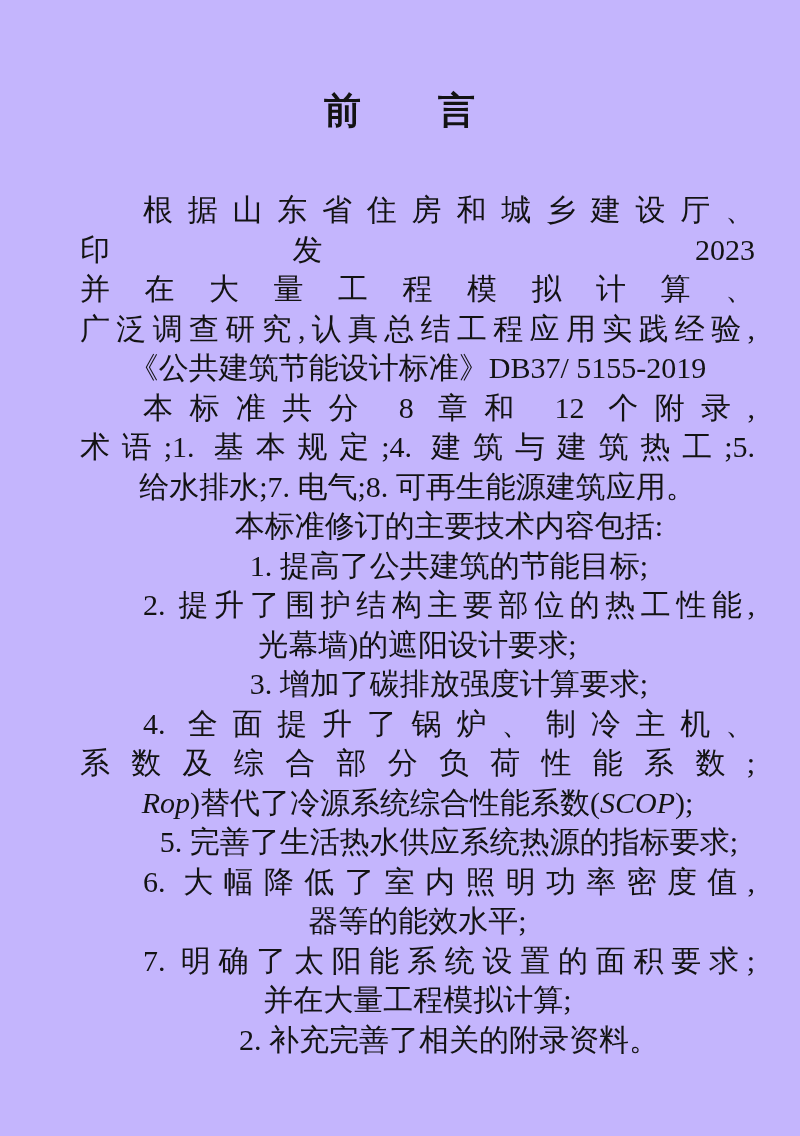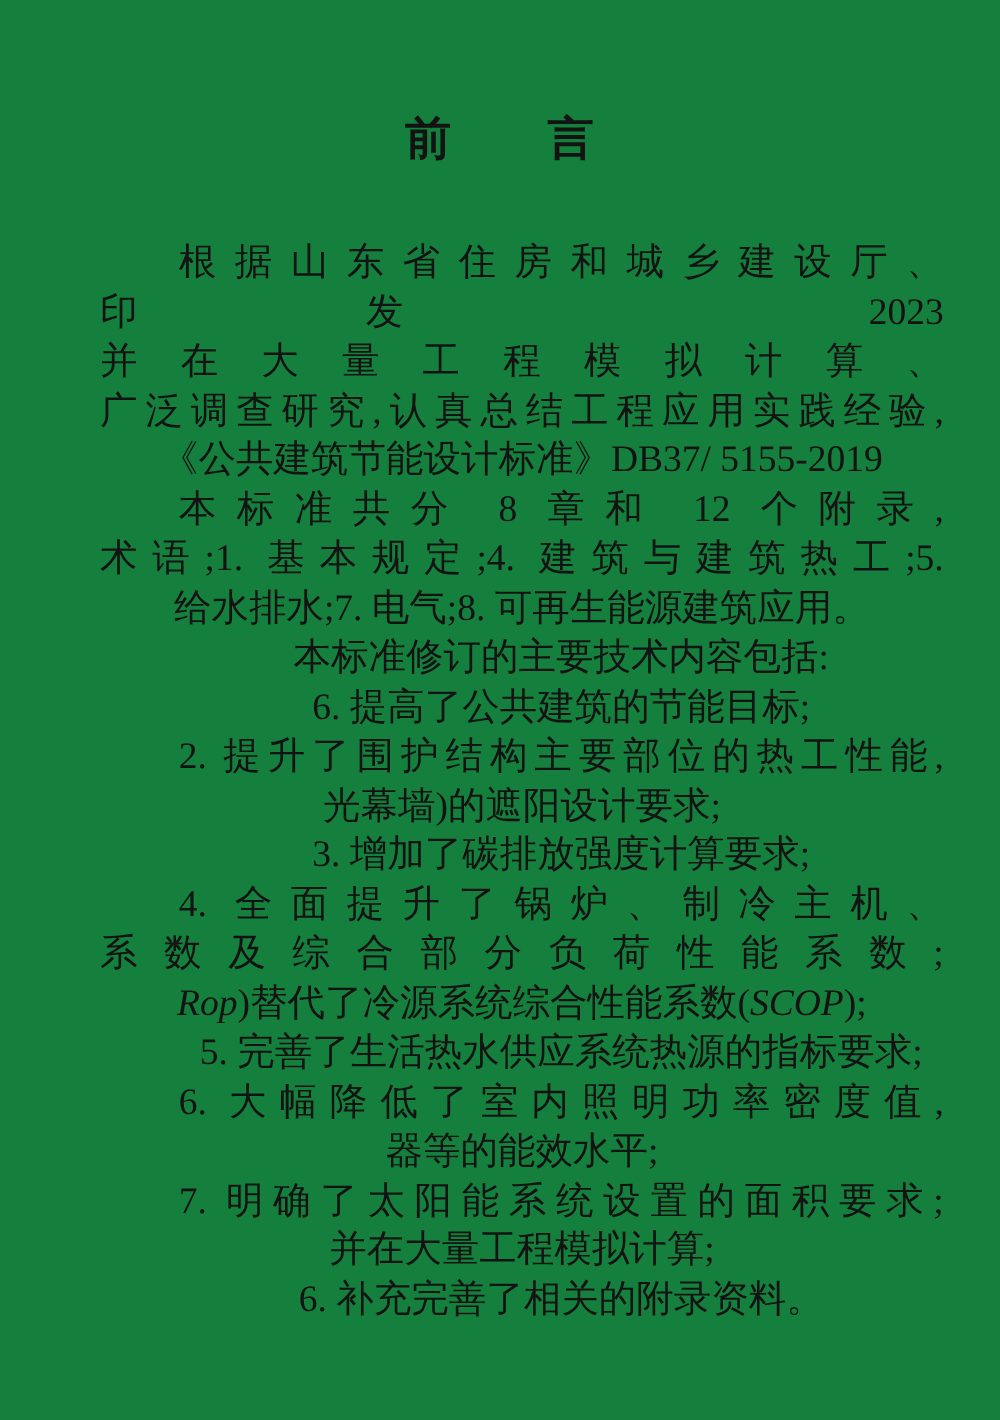--- a/index.html
+++ b/index.html
@@ -4,21 +4,21 @@
 <style>
   html, body {
     margin: 0;
     padding: 0;
     background: #ffffff;
   }
   .page {
     position: relative;
     width: 800px;
     height: 1136px;
-    background: #15803d;
+    background: #c4b5fd;
     color: #131313;
     overflow: hidden;
   }
   .heading {
     position: absolute;
     top: 88px;
     left: 0;
     width: 100%;
     text-align: center;
     font-family: "Liberation Sans", "DejaVu Sans", sans-serif;
@@ -63,27 +63,27 @@
   <div class="body-text">
       <div class="line indent fill"><span>根据山东省住房和城乡建设厅、山东省市场监督管理局《关于</span></div>
       <div class="line fill"><span>印发 2023 年山东省工程建设标准制修订计划的通知》(鲁建标字</span></div>
       <div class="line fill"><span>并在大量工程模拟计算、广泛调查研究和征求意见的基础上,对原</span></div>
       <div class="line fill"><span>广泛调查研究,认真总结工程应用实践经验,参考国内相关标准,</span></div>
       <div class="line"><span>《公共建筑节能设计标准》DB37/ 5155-2019 进行了全面修订。</span></div>
       <div class="line indent fill"><span>本标准共分 8 章和 12 个附录,主要技术内容包括:1. 总则;2.</span></div>
       <div class="line fill"><span>术语;1. 基本规定;4. 建筑与建筑热工;5. 供暖通风与空气调节;6.</span></div>
       <div class="line"><span>给水排水;7. 电气;8. 可再生能源建筑应用。</span></div>
       <div class="line indent"><span>本标准修订的主要技术内容包括:</span></div>
-      <div class="line indent"><span>6. 提高了公共建筑的节能目标;</span></div>
+      <div class="line indent"><span>1. 提高了公共建筑的节能目标;</span></div>
       <div class="line indent fill"><span>2. 提升了围护结构主要部位的热工性能,细化了外窗(包括透</span></div>
       <div class="line"><span>光幕墙)的遮阳设计要求;</span></div>
       <div class="line indent"><span>3. 增加了碳排放强度计算要求;</span></div>
       <div class="line indent fill"><span>4. 全面提升了锅炉、制冷主机、多联机等设备的热效率、性能</span></div>
       <div class="line fill"><span>系数及综合部分负荷性能系数;以冷源系统设计综合能效比(</span><span class="it">EE-</span></div>
       <div class="line"><span class="it">Rop</span><span>)替代了冷源系统综合性能系数(</span><span class="it">SCOP</span><span>);</span></div>
       <div class="line indent"><span>5. 完善了生活热水供应系统热源的指标要求;</span></div>
       <div class="line indent fill"><span>6. 大幅降低了室内照明功率密度值,提高了电动机、交流接触</span></div>
       <div class="line"><span>器等的能效水平;</span></div>
       <div class="line indent fill"><span>7. 明确了太阳能系统设置的面积要求;新增了空气源热泵系</span></div>
       <div class="line"><span>并在大量工程模拟计算;</span></div>
-      <div class="line indent"><span>6. 补充完善了相关的附录资料。</span></div>
+      <div class="line indent"><span>2. 补充完善了相关的附录资料。</span></div>
     </div>
 </div>
 
 </body></html>

